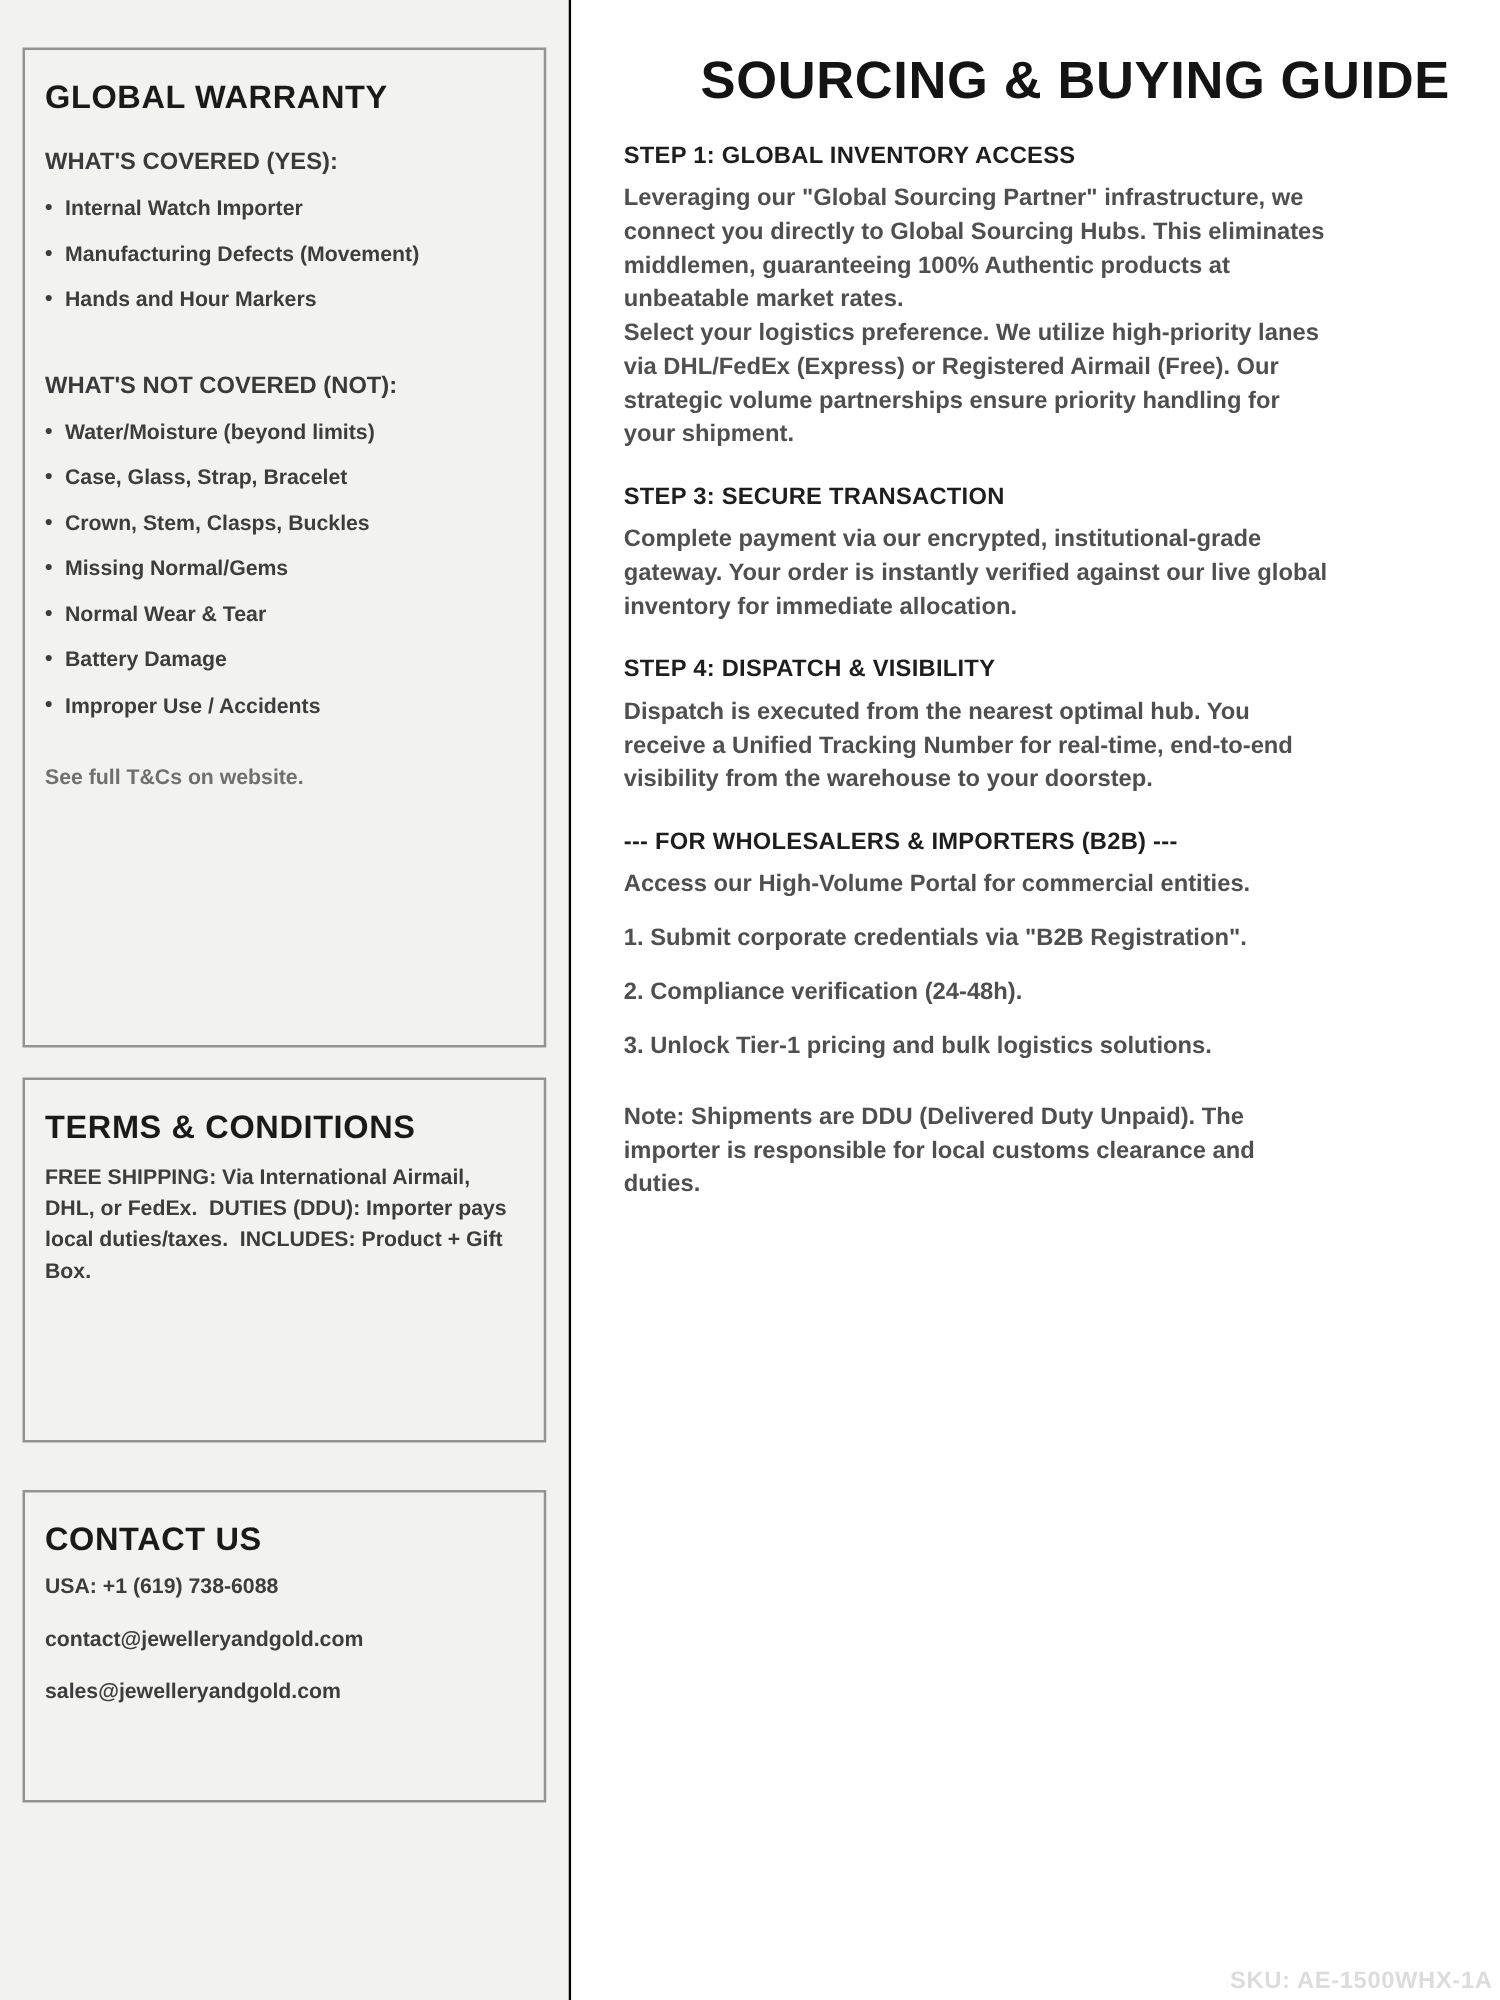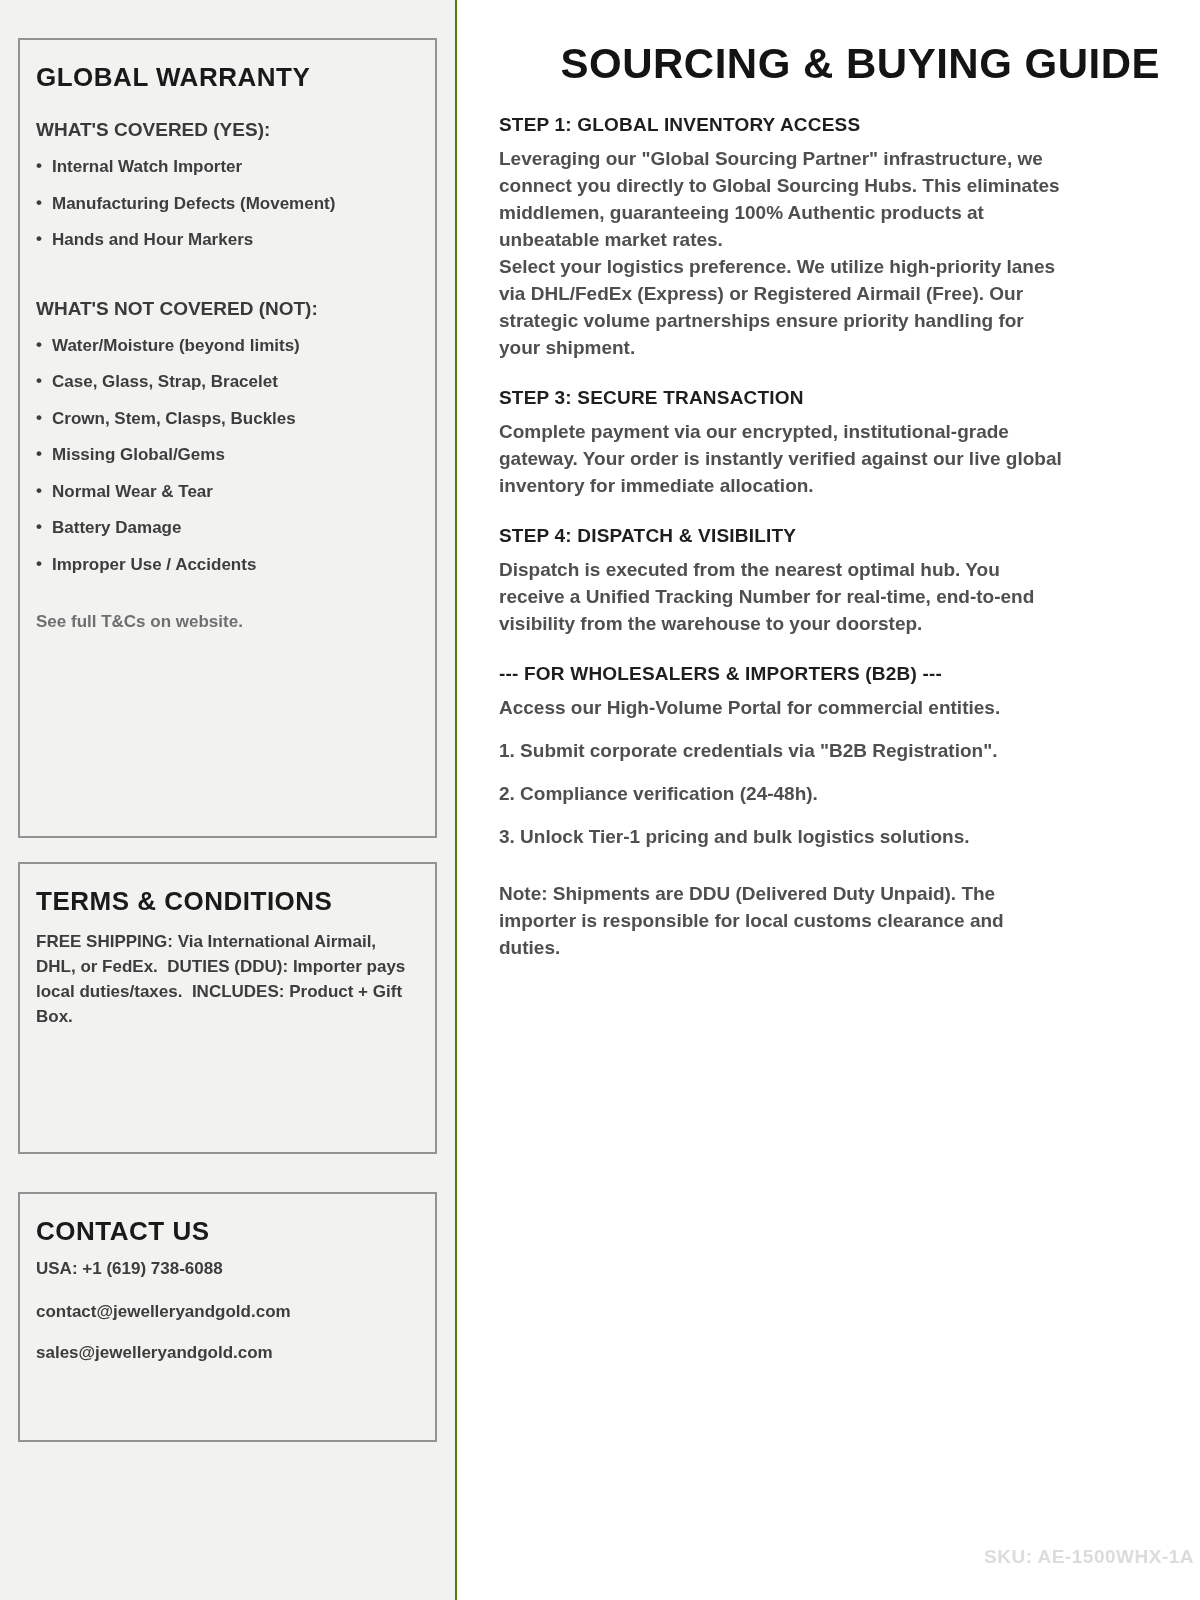--- a/index.html
+++ b/index.html
@@ -13,21 +13,21 @@
     background: #ffffff;
     overflow: hidden;
     display: flex;
   }
   
   .sidebar {
     width: 457px;
     min-width: 457px;
     height: 100%;
     background: #f2f2f0;
-    border-right: 2px solid #4d7c0f;
+    border-right: 2px solid #000000;
     padding: 38px 18px 0 18px;
   }
   .card {
     background: #f2f2f0;
     border: 2px solid #939393;
     padding: 16px 16px;
     overflow: hidden;
   }
   .card-warranty { height: 800px; margin-bottom: 24px; }
   .card-terms    { height: 292px; margin-bottom: 38px; }
@@ -110,21 +110,21 @@
     font-weight: bold;
     color: #4f4f4f;
     line-height: 27px;
     max-width: 565px;
   }
   .b2b p { margin-bottom: 16px; }
   .b2b .note { margin-top: 30px; }
   .sku {
     position: absolute;
     right: 6px;
-    bottom: 32px;
+    bottom: 4px;
     font-size: 19px;
     font-weight: bold;
     color: #dcdcdc;
     letter-spacing: 0.5px;
   }
 </style>
 </head>
 <body>
 
 <div class="page">
@@ -137,21 +137,21 @@
       <ul class="bullet-list">
         <li>Internal Watch Importer</li>
         <li>Manufacturing Defects (Movement)</li>
         <li>Hands and Hour Markers</li>
       </ul>
       <div class="sub-heading second">WHAT'S NOT COVERED (NOT):</div>
       <ul class="bullet-list">
         <li>Water/Moisture (beyond limits)</li>
         <li>Case, Glass, Strap, Bracelet</li>
         <li>Crown, Stem, Clasps, Buckles</li>
-        <li>Missing Global/Gems</li>
+        <li>Missing Normal/Gems</li>
         <li>Normal Wear &amp; Tear</li>
         <li>Battery Damage</li>
         <li>Improper Use / Accidents</li>
       </ul>
       <div class="footnote">See full T&amp;Cs on website.</div>
     </section>
 
     <section class="card card-terms">
       <h2>TERMS &amp; CONDITIONS</h2>
       <div class="terms-body">FREE SHIPPING: Via International Airmail, DHL, or FedEx.  DUTIES (DDU): Importer pays local duties/taxes.  INCLUDES: Product + Gift Box.</div>

